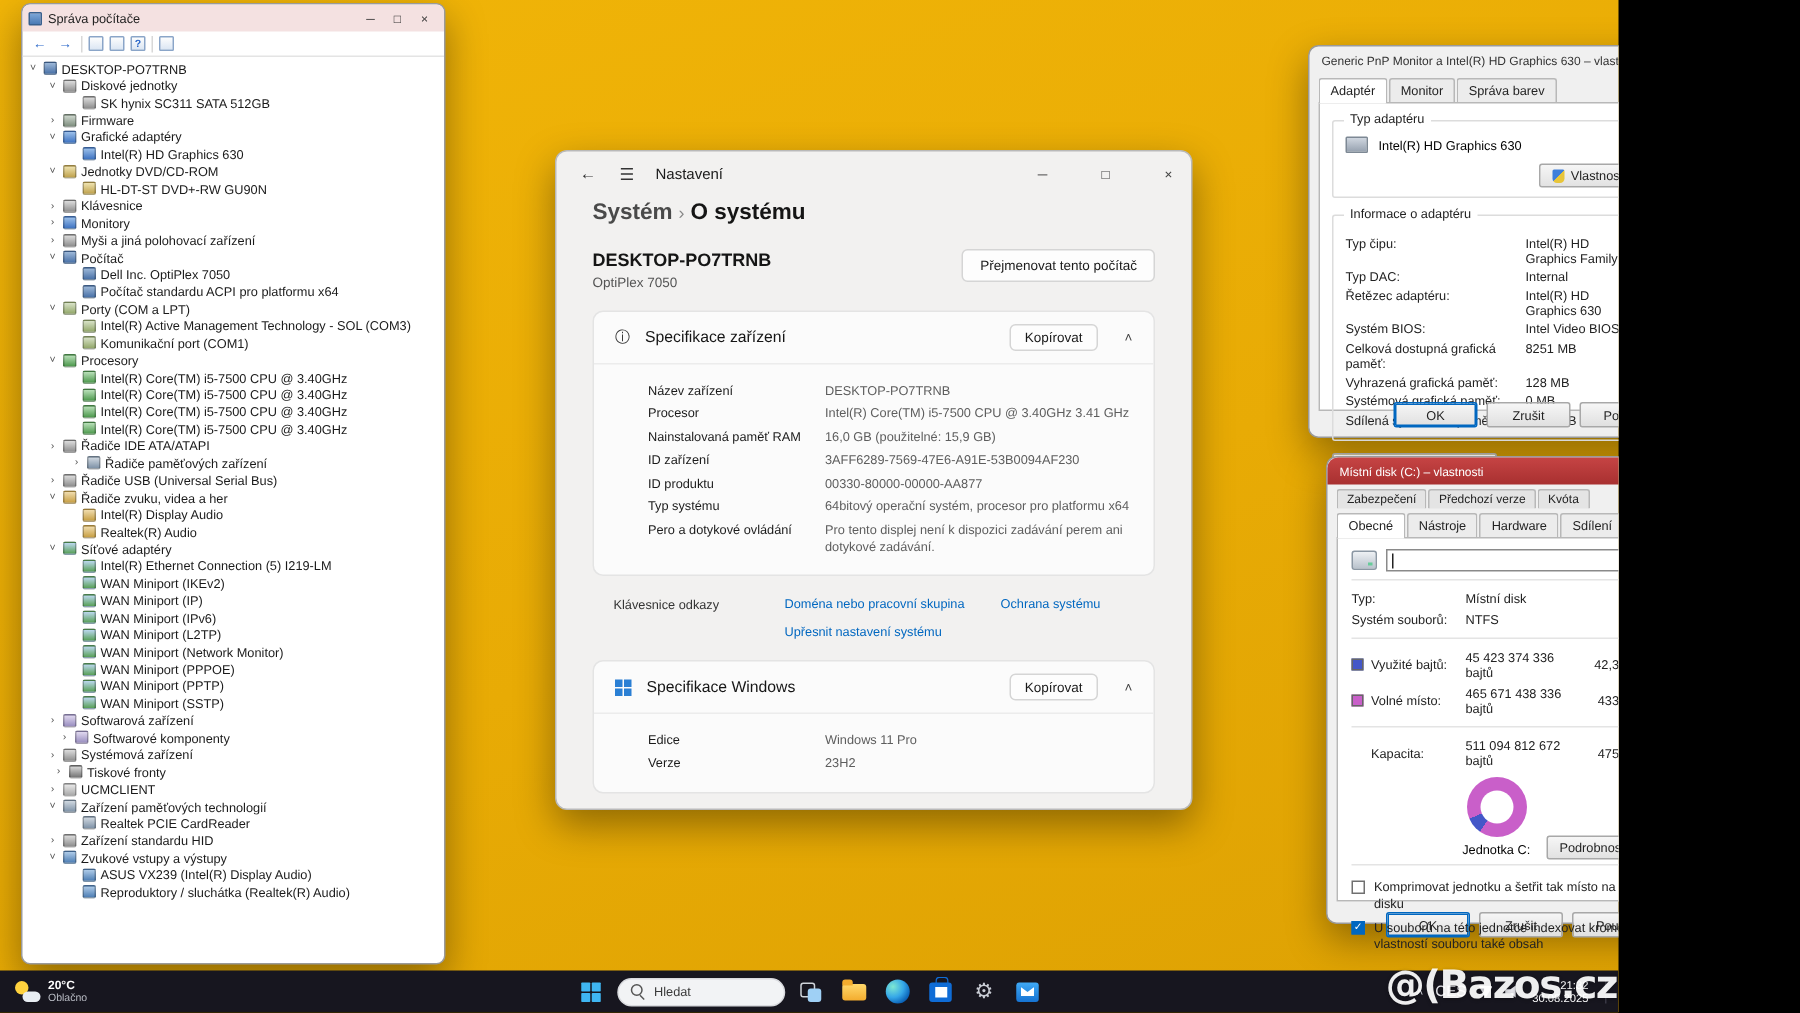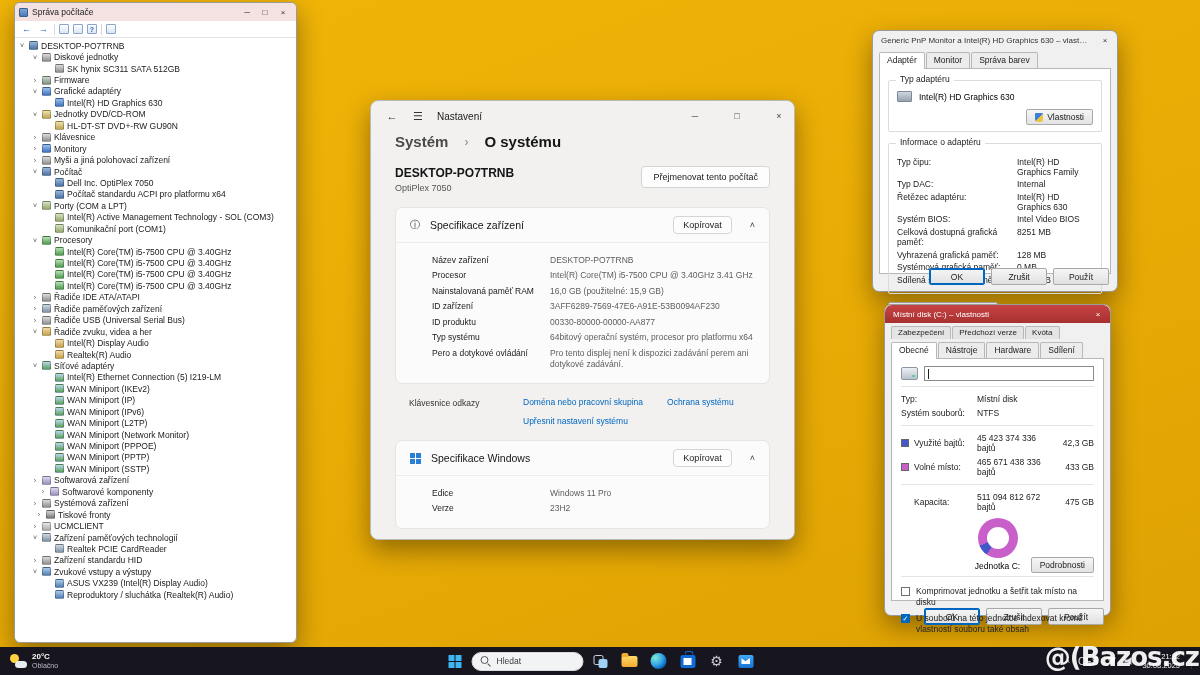--- a/index.html
+++ b/index.html
@@ -1,18 +1,18 @@
 <!DOCTYPE html>
 <html><head>
 <meta charset="utf-8">
 <style>
 *{margin:0;padding:0;box-sizing:border-box}
 html,body{width:1200px;height:675px}
 body{font-family:"Liberation Sans","DejaVu Sans",sans-serif;overflow:hidden;background:#000}
-.desktop{position:relative;width:1200px;height:675px;background:linear-gradient(160deg,#f1b508 0%,#e8ab05 55%,#dda103 100%);overflow:hidden}
+.desktop{position:relative;width:1079px;height:675px;background:linear-gradient(160deg,#f1b508 0%,#e8ab05 55%,#dda103 100%);overflow:hidden}
 .spacer{flex:1}
 button{font-family:inherit;cursor:pointer}
 
 
 .win{position:absolute;background:#fff;box-shadow:0 10px 26px rgba(0,0,0,.38);overflow:hidden}
 
 
 .devmgr{left:14px;top:2px;width:283px;height:641px;border:1px solid #9a9a9a;border-radius:6px;display:flex;flex-direction:column}
 .dm-titlebar{height:18px;background:#f4e1e1;display:flex;align-items:center;gap:4px;padding:0 4px;flex:none}
 .dm-appico{width:9px;height:9px;background:linear-gradient(#7ea7d8,#4a7ab5);border:1px solid #38608f;border-radius:1px;flex:none}
@@ -46,21 +46,21 @@
 .ico-generic{background:linear-gradient(#e8e8e8,#aaa)}
 .ico-audio{background:linear-gradient(#aecbe8,#4f7fb5)}
 
 
 .settings{left:370px;top:100px;width:425px;height:440px;background:#f2f1f0;border:1px solid #b9b9b9;border-radius:8px}
 .set-titlebar{height:30px;display:flex;align-items:center;gap:12px;padding:0 0 0 14px}
 .nav-ico{font-size:11px;color:#333;width:14px;text-align:center;cursor:pointer}
 .set-title{font-size:10px;color:#1a1a1a}
 .wb2{width:30px;height:30px;display:flex;align-items:center;justify-content:center;font-size:9px;color:#444;cursor:pointer}
 .set-body{padding:0 24px;height:410px;overflow:hidden}
-.h1{display:flex;align-items:center;gap:16px;font-size:15px;margin-top:2px}
+.h1{display:flex;align-items:center;gap:4px;font-size:15px;margin-top:2px}
 .h1 .parent{color:#4a4a4a;font-weight:600;cursor:pointer}
 .h1 .bsep{color:#888;font-size:12px;margin-top:1px}
 .h1 .current{color:#151515;font-weight:700}
 .dev-block{display:flex;align-items:flex-start;justify-content:space-between;margin-top:16px}
 .dev-name{font-size:12px;font-weight:700;color:#151515}
 .dev-model{font-size:9px;color:#555;margin-top:3px}
 .btn{background:#fdfdfd;border:1px solid #d5d5d5;border-radius:4px;font-size:9px;color:#1a1a1a;padding:5px 11px}
 .btn.small{padding:3px 9px}
 .card{background:#fbfbfb;border:1px solid #e4e4e4;border-radius:7px;margin-top:14px;overflow:hidden}
 .card-head{display:flex;align-items:center;gap:10px;padding:8px 14px;cursor:pointer}
@@ -313,21 +313,21 @@
         <div class="tree-row" style="padding-left: 29px;">
           <span class="tree-chev"></span>
           <span class="tree-ico ico-cpu"></span>
           <span class="tree-label">Intel(R) Core(TM) i5-7500 CPU @ 3.40GHz</span>
         </div>
         <div class="tree-row" style="padding-left: 16px;">
           <span class="tree-chev">›</span>
           <span class="tree-ico ico-ide"></span>
           <span class="tree-label">Řadiče IDE ATA/ATAPI</span>
         </div>
-        <div class="tree-row" style="padding-left: 16px;">
+        <div class="tree-row" style="padding-left: 32px;">
           <span class="tree-chev">›</span>
           <span class="tree-ico ico-storage"></span>
           <span class="tree-label">Řadiče paměťových zařízení</span>
         </div>
         <div class="tree-row" style="padding-left: 16px;">
           <span class="tree-chev">›</span>
           <span class="tree-ico ico-usb"></span>
           <span class="tree-label">Řadiče USB (Universal Serial Bus)</span>
         </div>
         <div class="tree-row" style="padding-left: 16px;">

